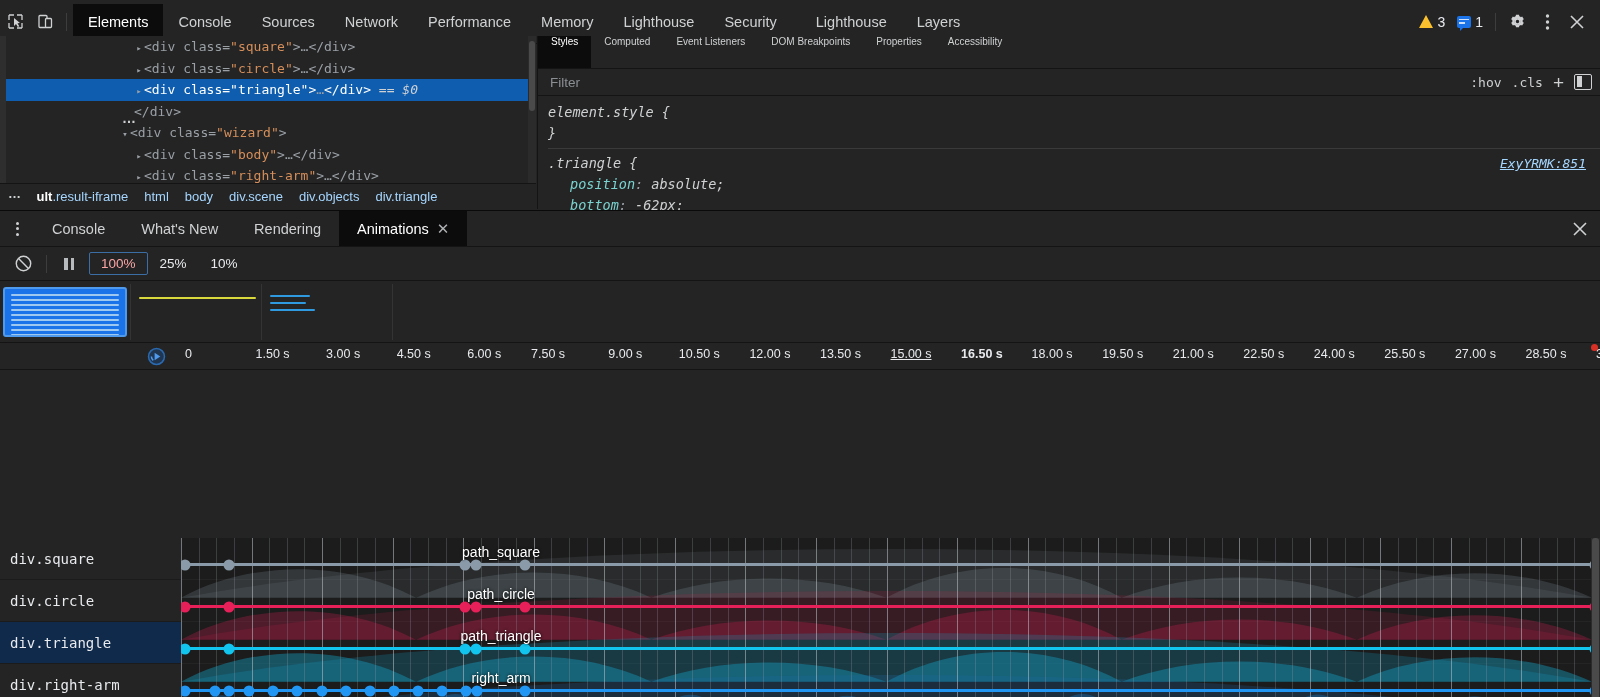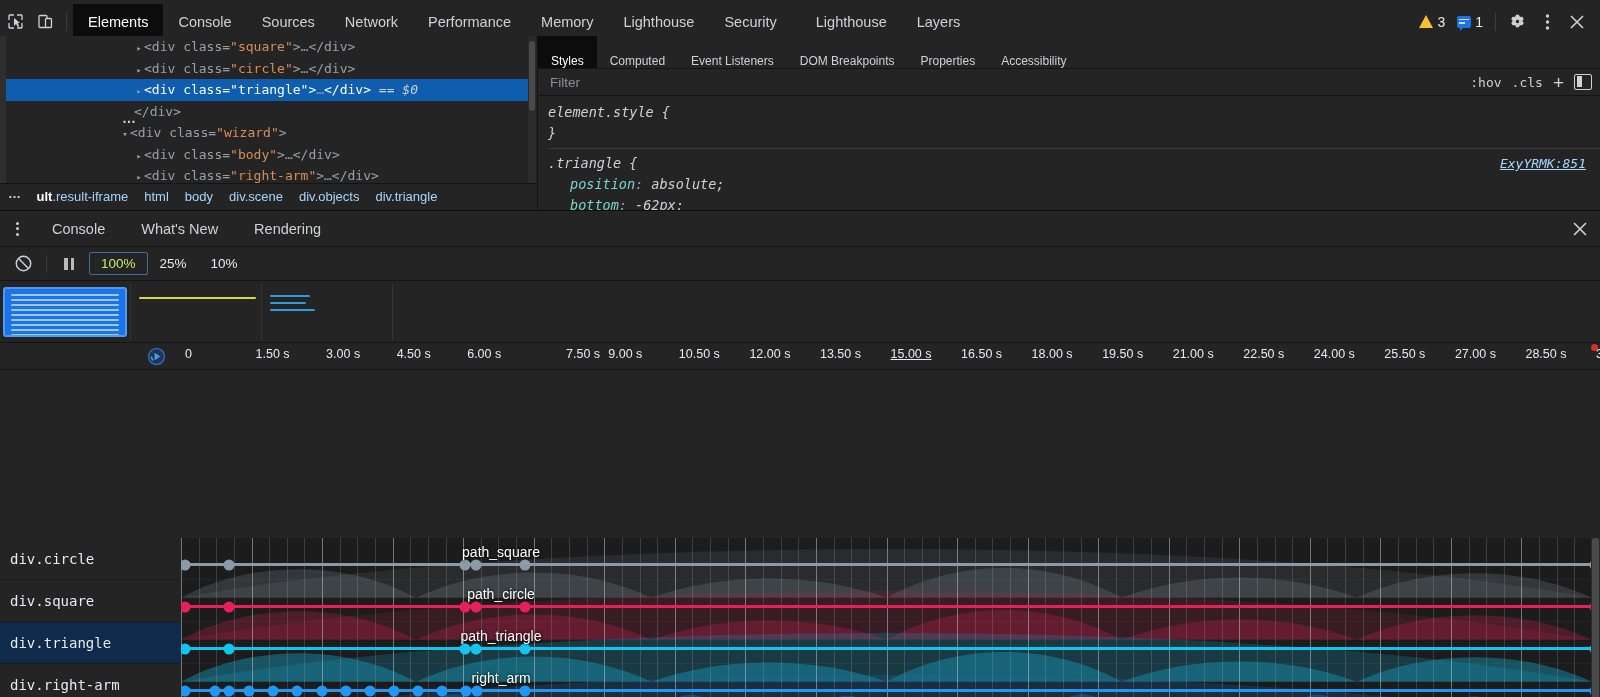--- a/index.html
+++ b/index.html
@@ -117,22 +117,22 @@
   .crumb .crumb-strong { color: #ffffff; font-weight: bold; }
 
   
   .styles-pane {
     position: absolute; left: 537px; top: 36px; width: 1063px; height: 173px;
     background: #242424;
     border-left: 1px solid #141414;
   }
   .styles-tabs { display: flex; height: 32px; align-items: stretch; }
   .styles-tab {
-    display: flex; align-items: flex-end; padding: 0 13px;
-    font-size: 12px; color: #cfd1d3; cursor: pointer; white-space: nowrap;
+    display: flex; align-items: flex-start; padding: 0 13px;
+    font-size: 10px; color: #cfd1d3; cursor: pointer; white-space: nowrap;
   }
   .styles-tab.active { background: #0c0c0c; color: #ffffff; }
   .filter-row {
     height: 28px; display: flex; align-items: center;
     border-top: 1px solid #141414; border-bottom: 1px solid #141414;
     padding-left: 12px;
   }
   .filter-input {
     background: transparent; border: none; outline: none;
     color: #cfd1d3; font-size: 13.5px; flex: 1;
@@ -204,21 +204,21 @@
   .pause-btn {
     width: 28px; height: 28px; display: flex; align-items: center;
     justify-content: center; gap: 3px; cursor: pointer;
   }
   .pause-btn i { width: 3.5px; height: 12px; background: #b8bbbe; display: block; }
   .speed-group { display: flex; align-items: center; margin-left: 6px; }
   .speed-btn {
     padding: 3px 11px; font-size: 13.5px; color: #e8eaed; cursor: pointer;
     border: 1px solid transparent; border-radius: 2px;
   }
-  .speed-btn.active { color: #bef264; border-color: #3b6ea5; }
+  .speed-btn.active { color: #fca5a5; border-color: #3b6ea5; }
 
   
   .previews {
     height: 62px; display: flex; align-items: center;
     border-bottom: 1px solid #141414; background: #242424;
   }
   .preview {
     width: 131px; height: 56px; margin: 0; position: relative;
     border-right: 1px solid #343434; cursor: pointer;
     display: flex; align-items: center; justify-content: center;
@@ -483,20 +483,24 @@
         </div>
       <div class="drawer-tab">
           <span>Console</span>
         </div>
       <div class="drawer-tab">
           <span>What's New</span>
         </div>
       <div class="drawer-tab">
           <span>Rendering</span>
         </div>
+      <div class="drawer-tab active">
+        <span>Animations</span>
+        <span class="tab-close">✕</span>
+      </div>
       <div class="drawer-close">
         <svg width="16" height="16" viewBox="0 0 16 16">
           <path d="M2 2 L14 14 M14 2 L2 14" stroke="#cfd1d3" stroke-width="1.6"></path>
         </svg>
       </div>
     </div>
 
     <div class="anim-controls">
       <div class="clear-btn">
         <svg width="19" height="19" viewBox="0 0 20 20">
@@ -551,27 +555,27 @@
           <path d="M8 6 L14 10 L8 14 Z" fill="#4f9aed"></path>
           <path d="M4.6 10 a5.4 5.4 0 0 0 2 4" stroke="#4f9aed" stroke-width="1.6" fill="none"></path>
         </svg>
       </div>
       <div id="tl-ticks">
           <div class="tl-tick-label" style="left: 185px;">0</div>
           <div class="tl-tick-label" style="left: 255.55px;">1.50 s</div>
           <div class="tl-tick-label" style="left: 326.1px;">3.00 s</div>
           <div class="tl-tick-label" style="left: 396.65px;">4.50 s</div>
           <div class="tl-tick-label" style="left: 467.2px;">6.00 s</div>
-          <div class="tl-tick-label" style="left: 566px;">7.50 s</div>
+          <div class="tl-tick-label" style="left: 531px;">7.50 s</div>
           <div class="tl-tick-label" style="left: 608.3px;">9.00 s</div>
           <div class="tl-tick-label" style="left: 678.85px;">10.50 s</div>
           <div class="tl-tick-label" style="left: 749.4px;">12.00 s</div>
           <div class="tl-tick-label" style="left: 819.95px;">13.50 s</div>
           <div class="tl-tick-label" style="left: 890.5px; text-decoration: underline;">15.00 s</div>
-          <div class="tl-tick-label" style="left: 961.05px;">16.50 s</div>
+          <div class="tl-tick-label" style="left: 961.05px; font-weight: bold;">16.50 s</div>
           <div class="tl-tick-label" style="left: 1031.6px;">18.00 s</div>
           <div class="tl-tick-label" style="left: 1102.15px;">19.50 s</div>
           <div class="tl-tick-label" style="left: 1172.7px;">21.00 s</div>
           <div class="tl-tick-label" style="left: 1243.25px;">22.50 s</div>
           <div class="tl-tick-label" style="left: 1313.8px;">24.00 s</div>
           <div class="tl-tick-label" style="left: 1384.35px;">25.50 s</div>
           <div class="tl-tick-label" style="left: 1454.9px;">27.00 s</div>
           <div class="tl-tick-label" style="left: 1525.45px;">28.50 s</div>
           <div class="tl-tick-label" style="left: 1596px;">30.0</div>
         </div>
@@ -723,24 +727,24 @@
             <div class="tl-kf" style="background: rgb(33, 150, 243); left: 261px; top: 26.5px;"></div>
             <div class="tl-kf" style="background: rgb(33, 150, 243); left: 285px; top: 26.5px;"></div>
             <div class="tl-kf" style="background: rgb(33, 150, 243); left: 296px; top: 26.5px;"></div>
             <div class="tl-kf" style="background: rgb(33, 150, 243); left: 344px; top: 26.5px;"></div>
             <div class="tl-kf" style="background: rgb(33, 150, 243); left: 1414px; top: 26.5px;"></div>
             <div class="tl-label" style="width: 640px; left: 0px;">right_arm</div>
           </div>
         </div>
       <div class="tl-names" id="tl-names">
           <div class="tl-name-row">
+            <span>div.square</span>
+          </div>
+          <div class="tl-name-row">
             <span>div.circle</span>
-          </div>
-          <div class="tl-name-row">
-            <span>div.square</span>
           </div>
           <div class="tl-name-row selected">
             <span>div.triangle</span>
           </div>
           <div class="tl-name-row">
             <span>div.right-arm</span>
           </div>
         </div>
       <div class="tl-scrollbar">
         <div class="tl-scroll-thumb"></div>

